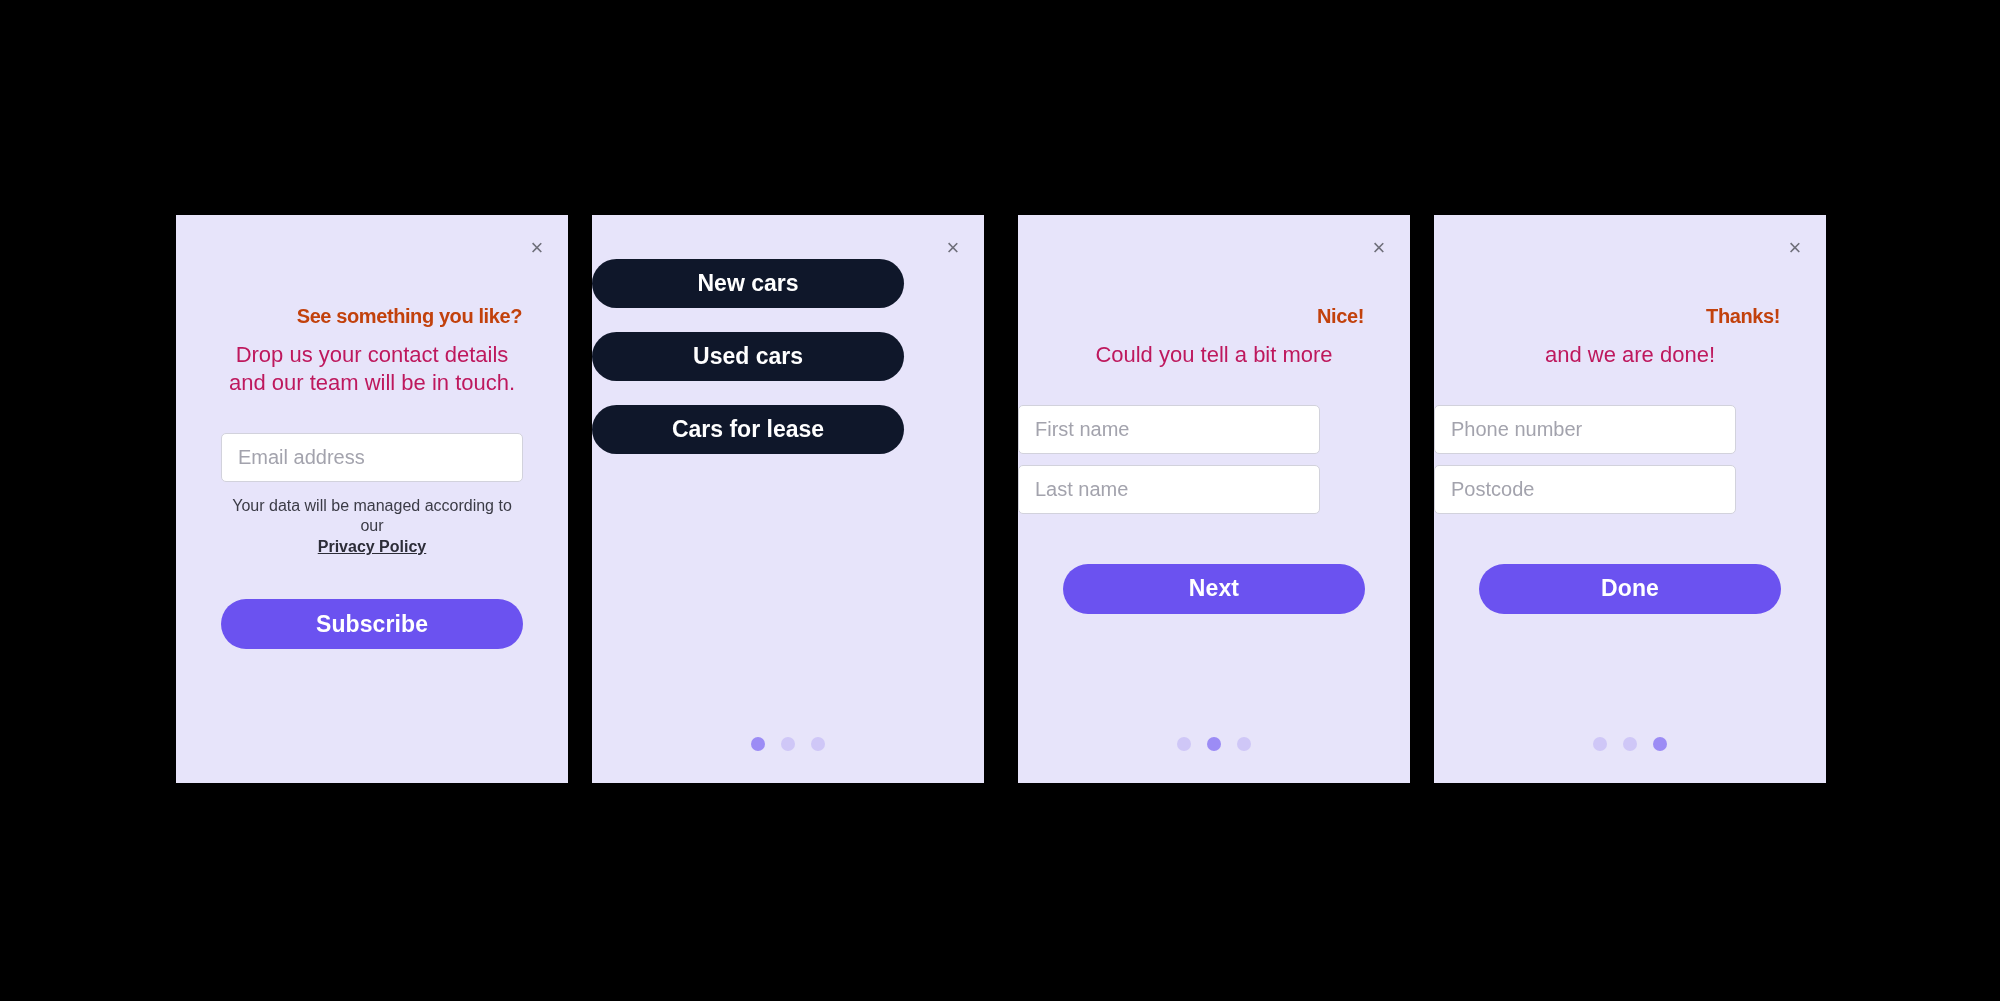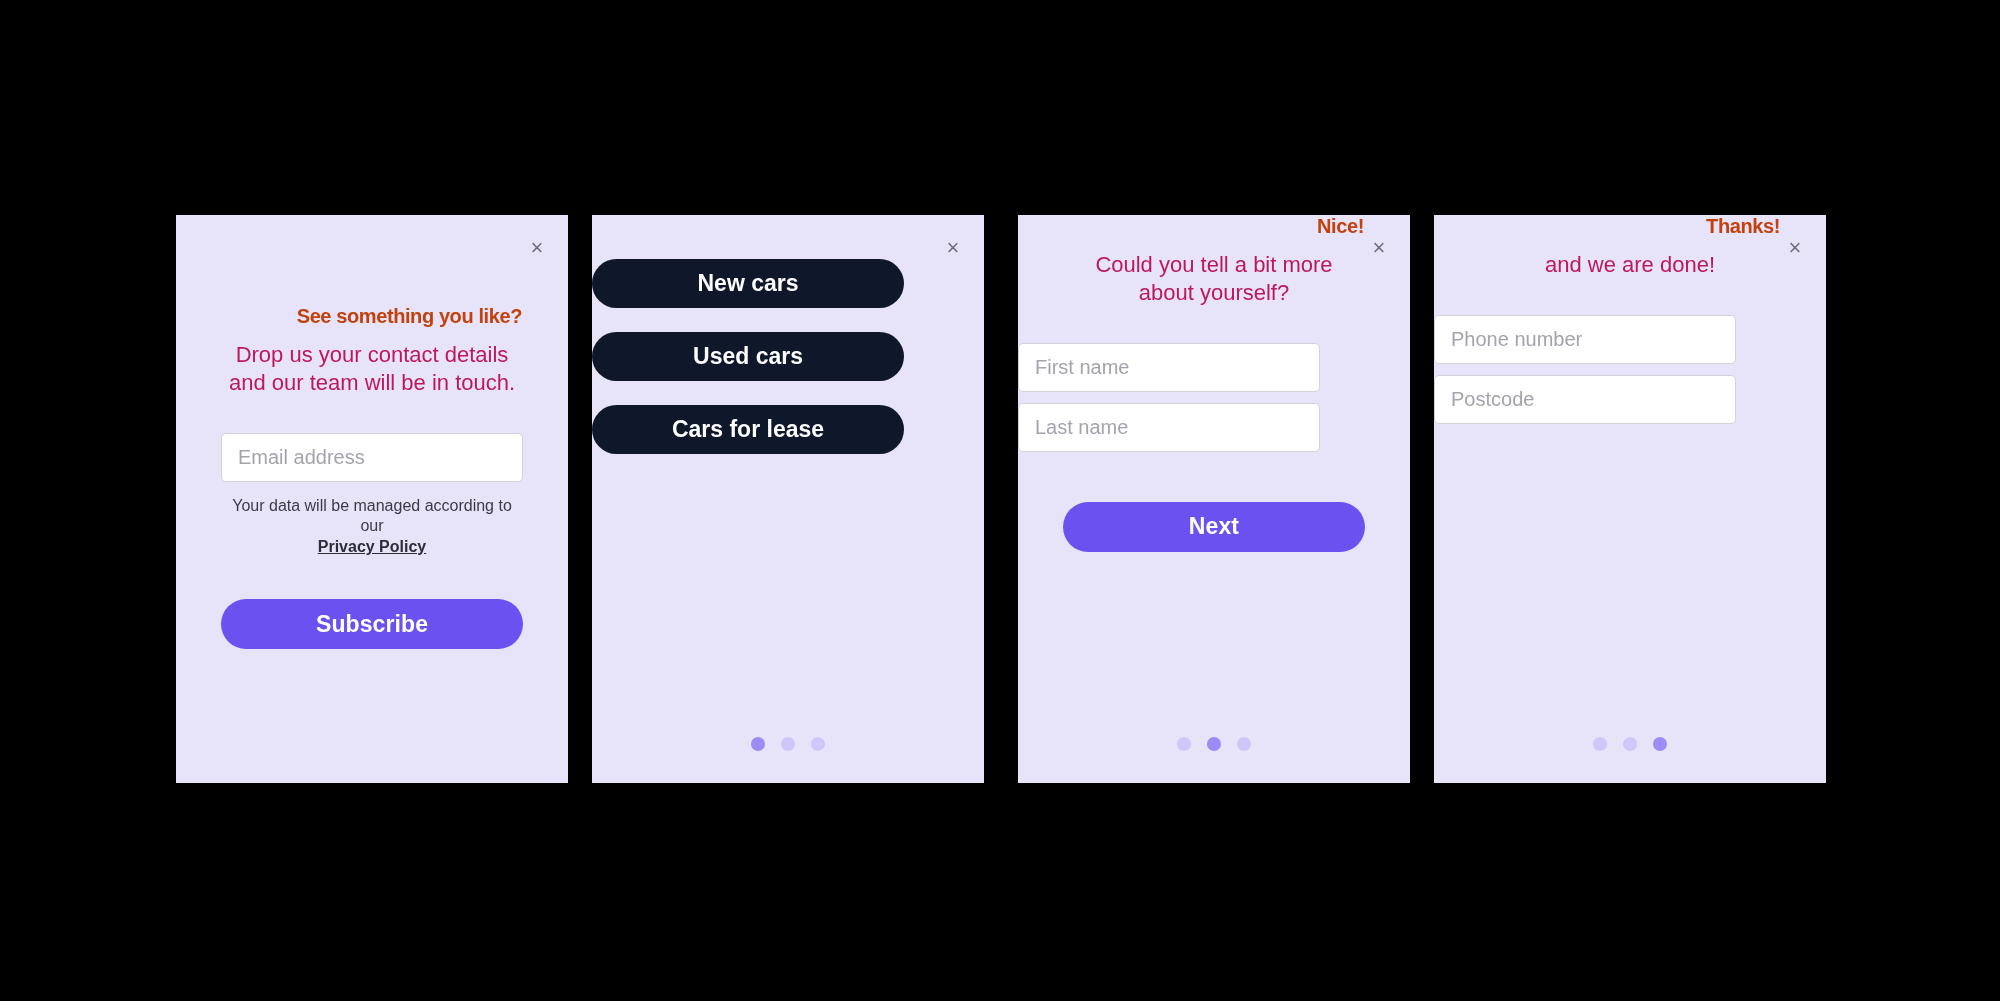--- a/index.html
+++ b/index.html
@@ -80,21 +80,21 @@
     font-size: 22px;
     font-weight: normal;
     color: #be185d;
     text-align: center;
     line-height: 1.28;
     width: 300px;
   }
 
   .head-block-1 { margin-top: 90px; }
   .head-block-2 { margin-top: 90px; }
-  .head-block-3 { }
+  .head-block-3 { margin-top: 90px; }
 
   .subtitle.gap-1 { margin-top: 12px; }
 
   
   .field {
     width: 302px;
     height: 49px;
     background: #ffffff;
     border: 1px solid #d2d2dc;
     border-radius: 5px;
@@ -216,21 +216,20 @@
     </div>
   </div>
 
   <div class="card card-3 shadow-br">
     <div class="close-btn">×</div>
 
     <div class="head-block-3">
       <div class="title">Nice!</div>
       <div class="subtitle gap-1">
         <div>Could you tell a bit more</div>
-        <div>about yourself?</div>
       </div>
     </div>
 
     <div style="margin-top:36px;">
       <input class="field" type="text" placeholder="First name" style="">
       <input class="field" type="text" placeholder="Last name" style="">
     </div>
 
     <button class="cta" style="margin-top:50px;">Next</button>
 
@@ -249,20 +248,21 @@
       <div class="subtitle gap-1">
         <div>and we are done!</div>
       </div>
     </div>
 
     <div style="margin-top:36px;">
       <input class="field" type="text" placeholder="Phone number" style="">
       <input class="field" type="text" placeholder="Postcode" style="">
     </div>
 
+    <button class="cta" style="margin-top:50px;">Done</button>
 
     <div class="dots">
       <span class="dot"></span>
       <span class="dot"></span>
       <span class="dot active"></span>
     </div>
   </div>
 
 </div>
 

